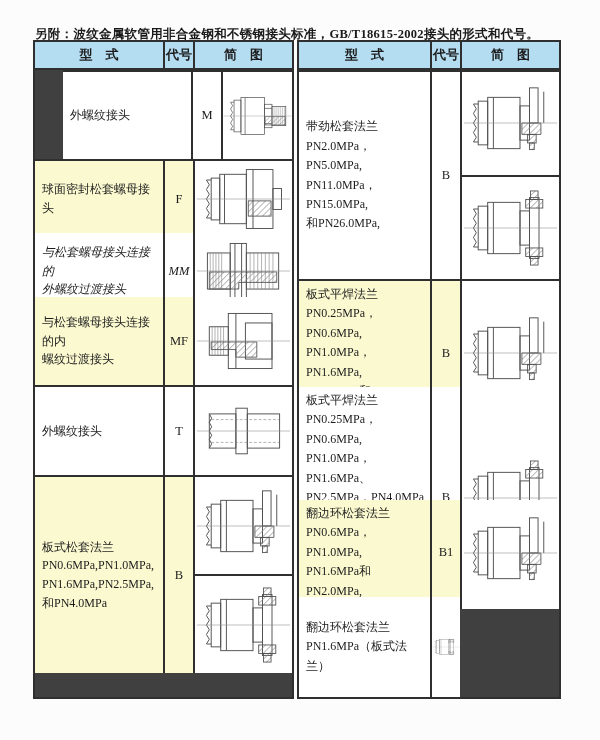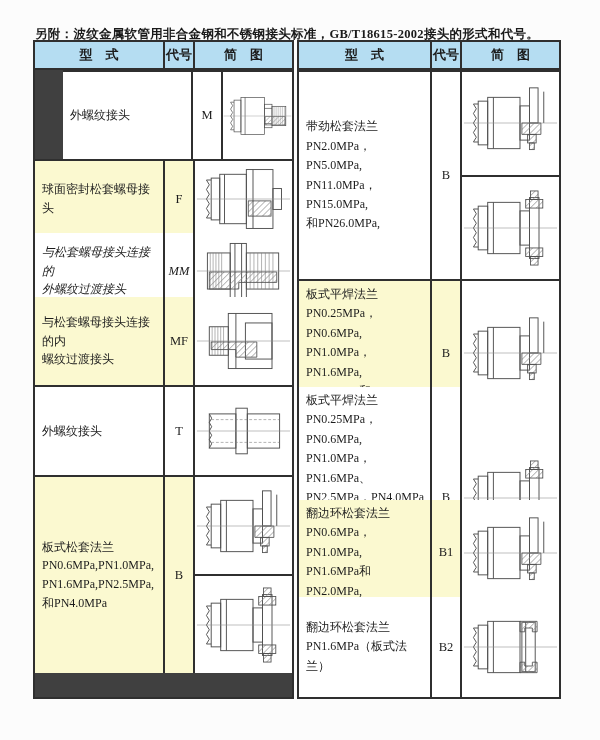--- a/index.html
+++ b/index.html
@@ -354,21 +354,20 @@
                 <line class="cl" x1="1" y1="40" x2="99" y2="40"></line>
               </svg>
             </div>
           </div>
         </div>
         <div class="row" style="height: 102px;">
           <div class="cell type">
             <div class="type-text">翻边环松套法兰
 PN1.6MPa（板式法兰）</div>
           </div>
-          <div class="cell code">B2</div>
           <div class="cell diag">
             <div class="dcell">
               <svg class="dg" viewBox="0 0 100 80" width="95" height="76">
                 <path d="M16,20 h-5 l3,5 -3,5 3,5 -3,5 3,5 -3,5 3,5 -3,5 h5"></path>
                 <rect x="16" y="17" width="10" height="46"></rect>
                 <rect x="26" y="13" width="34" height="54"></rect>
                 <line x1="32" y1="13" x2="32" y2="67"></line>
                 <rect x="62" y="14" width="14" height="52"></rect>
                 <line x1="66" y1="14" x2="66" y2="66"></line>
                 <path class="ht" d="M60,24 v-11 h18 v11 h-5 v-4 h-8 v4 z"></path>

